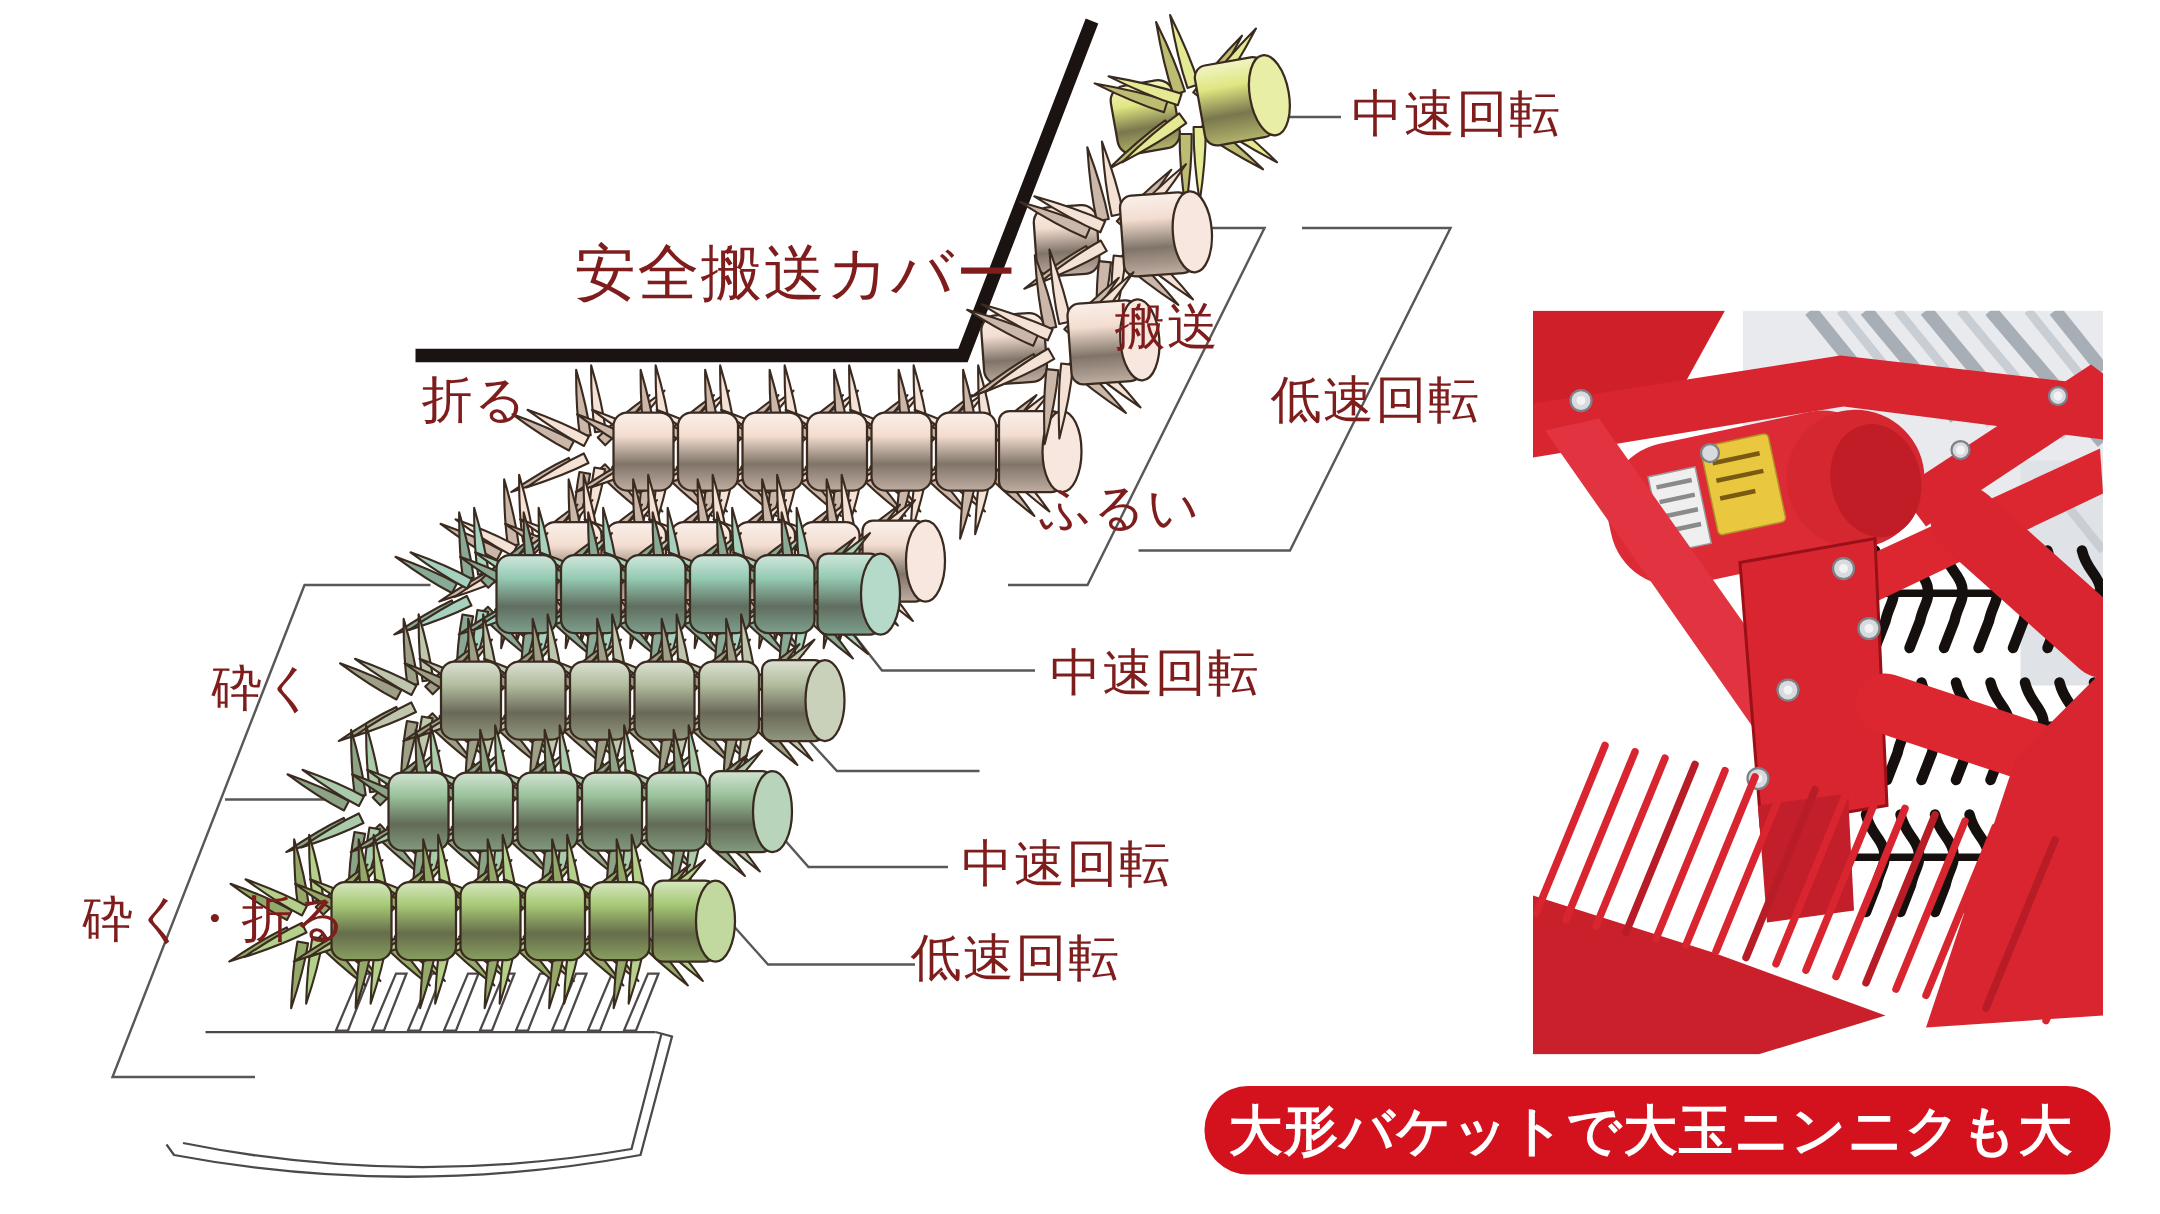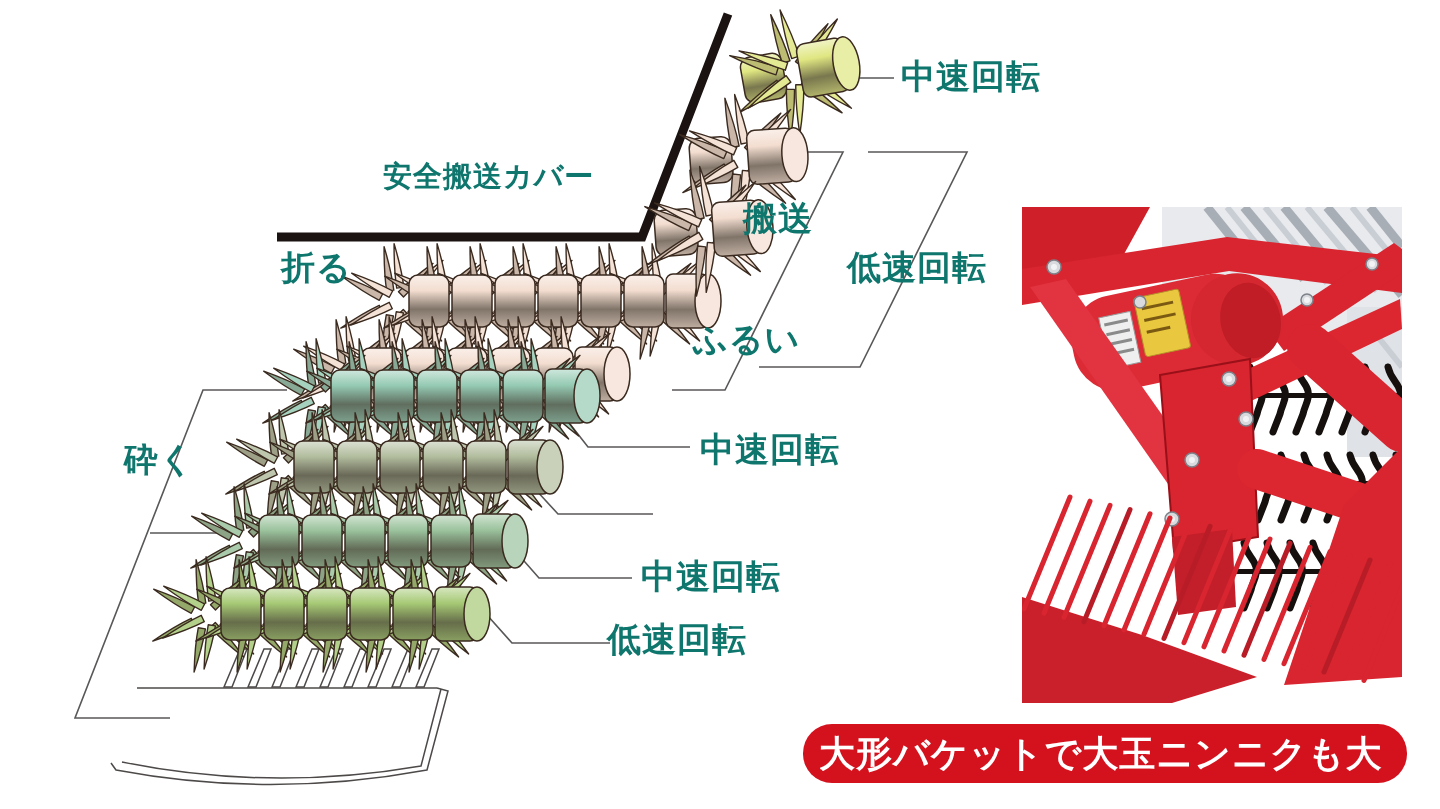--- a/index.html
+++ b/index.html
@@ -1,21 +1,21 @@
 <!DOCTYPE html>
 <html><head>
 <meta charset="utf-8">
 <style>
   html,body{margin:0;padding:0;background:#ffffff;}
   .stage{position:relative;width:1440px;height:809px;overflow:hidden;
          font-family:"Liberation Sans","DejaVu Sans",sans-serif;background:#fff;}
   #diagram-svg{position:absolute;left:0;top:0;}
-  .lbl{position:absolute;font-weight:700;font-size:34px;line-height:1;
-       color:#0f766e;white-space:nowrap;letter-spacing:1px;}
-  .lbl.small{font-size:29px;}
+  .lbl{position:absolute;font-weight:400;font-size:34px;line-height:1;
+       color:#7f1d1d;white-space:nowrap;letter-spacing:1px;}
+  .lbl.small{font-size:41px;}
   .photo{position:absolute;left:1022px;top:207px;width:380px;height:496px;overflow:hidden;}
   .photo svg{display:block;}
   .badge{position:absolute;left:803px;top:724px;width:604px;height:59px;
          background:#d4121e;border-radius:29px;color:#ffffff;font-weight:900;
          font-size:36px;line-height:59px;text-align:left;padding-left:16px;
          box-sizing:border-box;letter-spacing:1px;}
 </style>
 </head>
 <body>
 
@@ -238,21 +238,22 @@
 
   <div class="lbl small" style="left:383px;top:162px">安全搬送カバー</div>
   <div class="lbl" style="left:281px;top:250px">折る</div>
   <div class="lbl" style="left:901px;top:59px">中速回転</div>
   <div class="lbl" style="left:743px;top:201px">搬送</div>
   <div class="lbl" style="left:847px;top:250px">低速回転</div>
   <div class="lbl" style="left:693px;top:322px">ふるい</div>
   <div class="lbl" style="left:700px;top:432px">中速回転</div>
   <div class="lbl" style="left:641px;top:559px">中速回転</div>
   <div class="lbl" style="left:607px;top:622px">低速回転</div>
-  <div class="lbl" style="left:124px;top:442px">砕く</div>
+  <div class="lbl" style="left:141px;top:442px">砕く</div>
+  <div class="lbl" style="left:55px;top:596px">砕く・折る</div>
 
   <div class="photo">
     <svg viewBox="0 0 380 496" width="380" height="496">
       <rect x="0" y="0" width="380" height="496" fill="#ffffff"></rect>
 
       <g>
         <rect x="140" y="0" width="240" height="135" fill="#e8eaed"></rect>
         <rect x="325" y="100" width="55" height="150" fill="#dfe2e6"></rect>
         <g stroke="#a8aeb6" stroke-width="9">
           <path d="M185,0 L235,62"></path>

